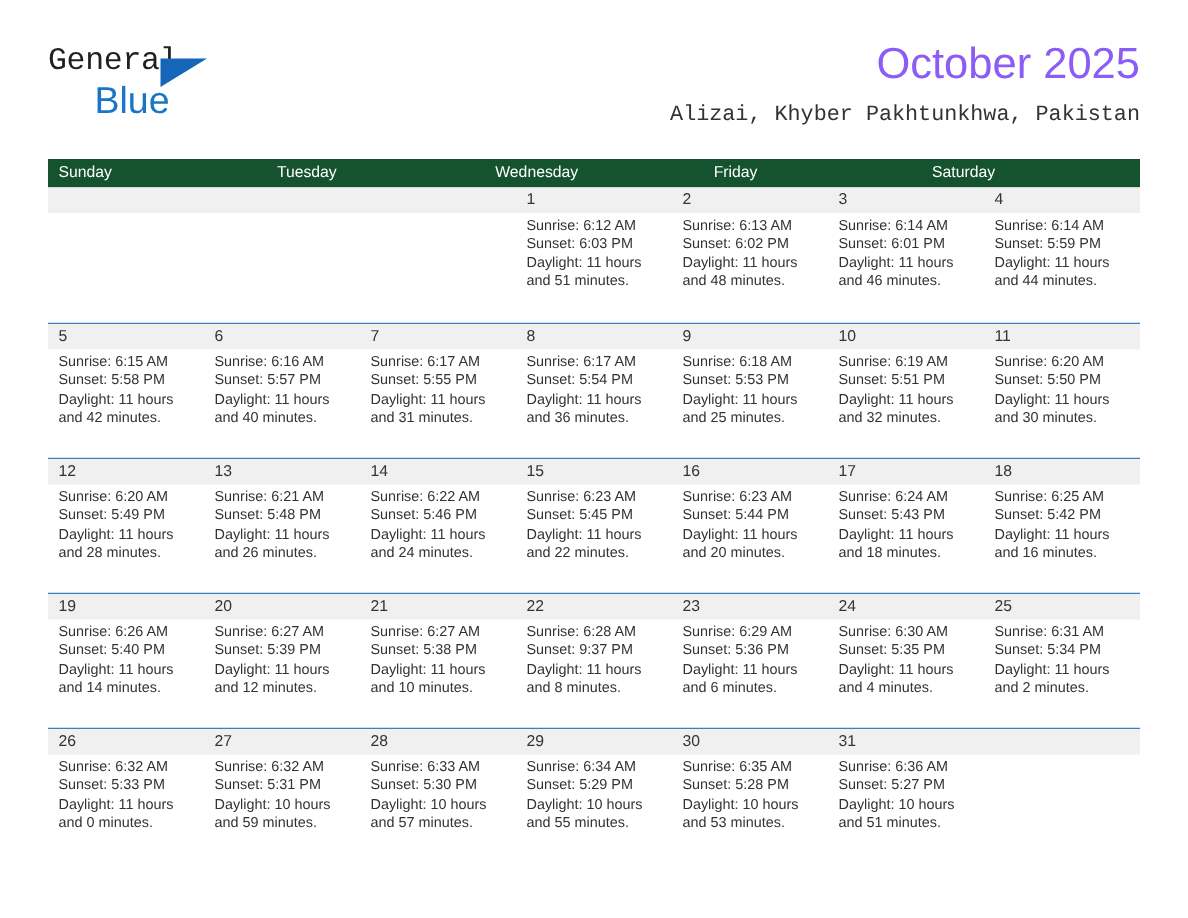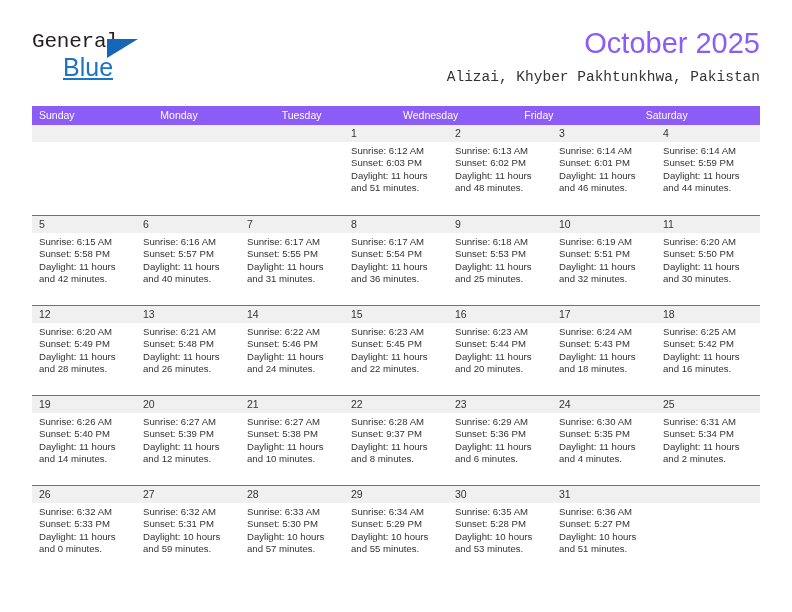--- a/index.html
+++ b/index.html
@@ -55,21 +55,20 @@
     border-left: 31px solid #1565b8;
     border-bottom: 19px solid transparent;
   }
   .brand-blue {
     position: absolute;
     left: 31px;
     top: 25px;
     font-size: 25px;
     color: #1a75c6;
     line-height: 28px;
-    text-decoration: underline;
   }
 
   .title-block {
     position: absolute;
     right: 0;
     top: -3px;
     text-align: right;
   }
   .cal-title {
     font-size: 29px;
@@ -88,21 +87,21 @@
 
   
   .calendar {
     position: absolute;
     left: 32px;
     top: 106px;
     width: 728px;
   }
   .dow-row {
     display: flex;
-    background: #8b5cf6;
+    background: #14532d;
     height: 19px;
   }
   .dow-cell {
     flex: 1 1 0;
     color: #ffffff;
     font-size: 10.5px;
     line-height: 19px;
     padding-left: 7px;
     box-sizing: border-box;
     white-space: nowrap;
@@ -162,21 +161,20 @@
     <div class="title-block">
       <div class="cal-title">October 2025</div>
       <div class="cal-subtitle">Alizai, Khyber Pakhtunkhwa, Pakistan</div>
     </div>
 
   </div>
 
   <div class="calendar">
     <div class="dow-row">
         <div class="dow-cell">Sunday</div>
-        <div class="dow-cell">Monday</div>
         <div class="dow-cell">Tuesday</div>
         <div class="dow-cell">Wednesday</div>
         <div class="dow-cell">Friday</div>
         <div class="dow-cell">Saturday</div>
       </div>
     <div class="weeks">
         <div class="week">
           <div class="day empty">
             <div class="day-num-band"></div>
             <div class="day-lines"></div>

